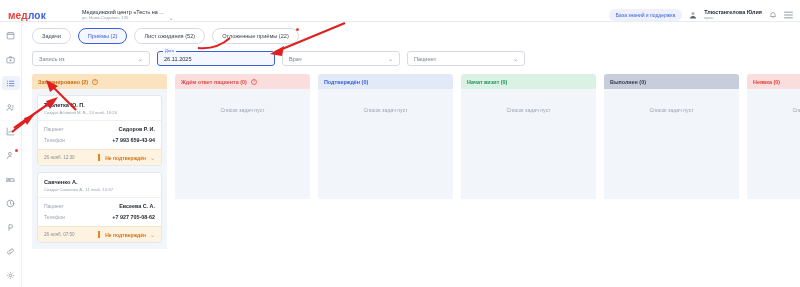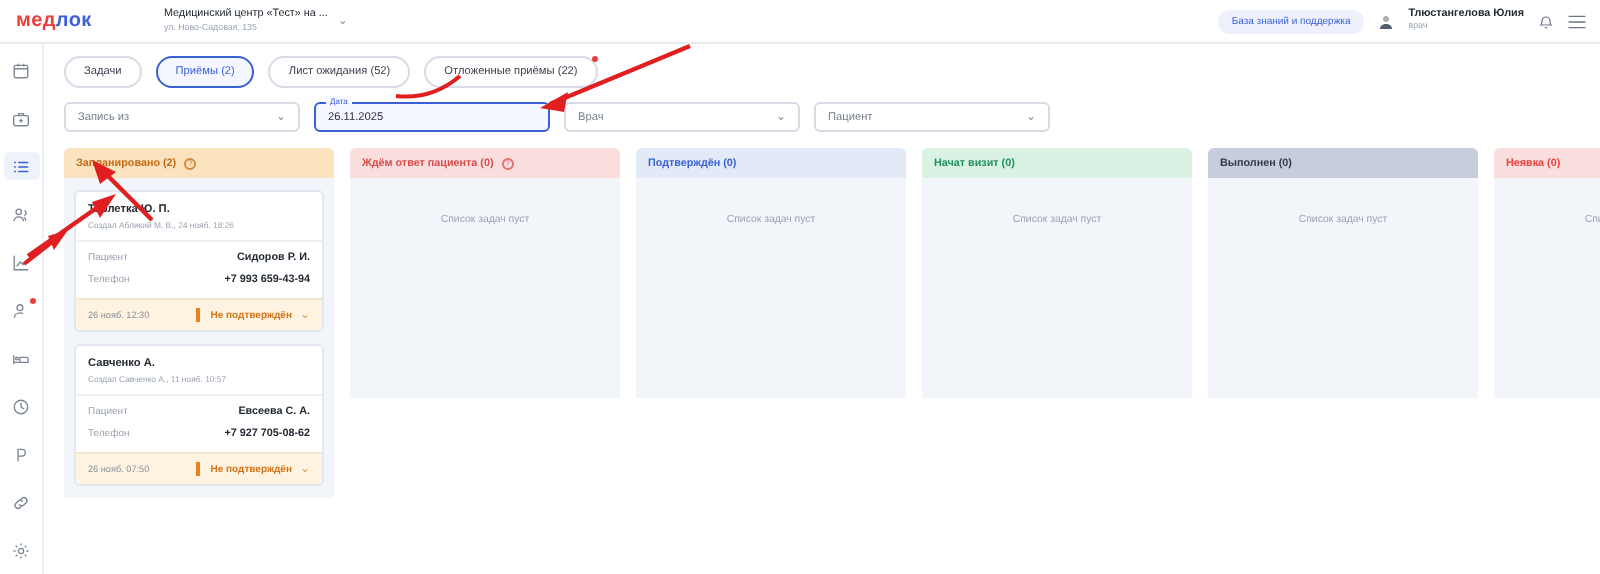--- a/index.html
+++ b/index.html
@@ -10,21 +10,21 @@
     font-family: "Liberation Sans", "DejaVu Sans", sans-serif;
     -webkit-font-smoothing: antialiased;
   }
 
   
   .header {
     position: absolute; top: 0; left: 0;
     width: 800px; height: 22px;
     background: #ffffff;
     border-bottom: 1px solid #e8ebf0;
-    display: flex; align-items: center;
+    display: flex; align-items: flex-end;
   }
   .logo {
     width: 62px; margin-left: 8px;
     font-size: 10px; font-weight: bold; letter-spacing: .2px;
   }
   .logo .red { color: #e8403a; }
   .logo .blue { color: #3a5fd9; }
 
   .clinic { margin-left: 12px; line-height: 1.05; }
   .clinic-name { font-size: 5.4px; color: #242a33; white-space: nowrap; }

